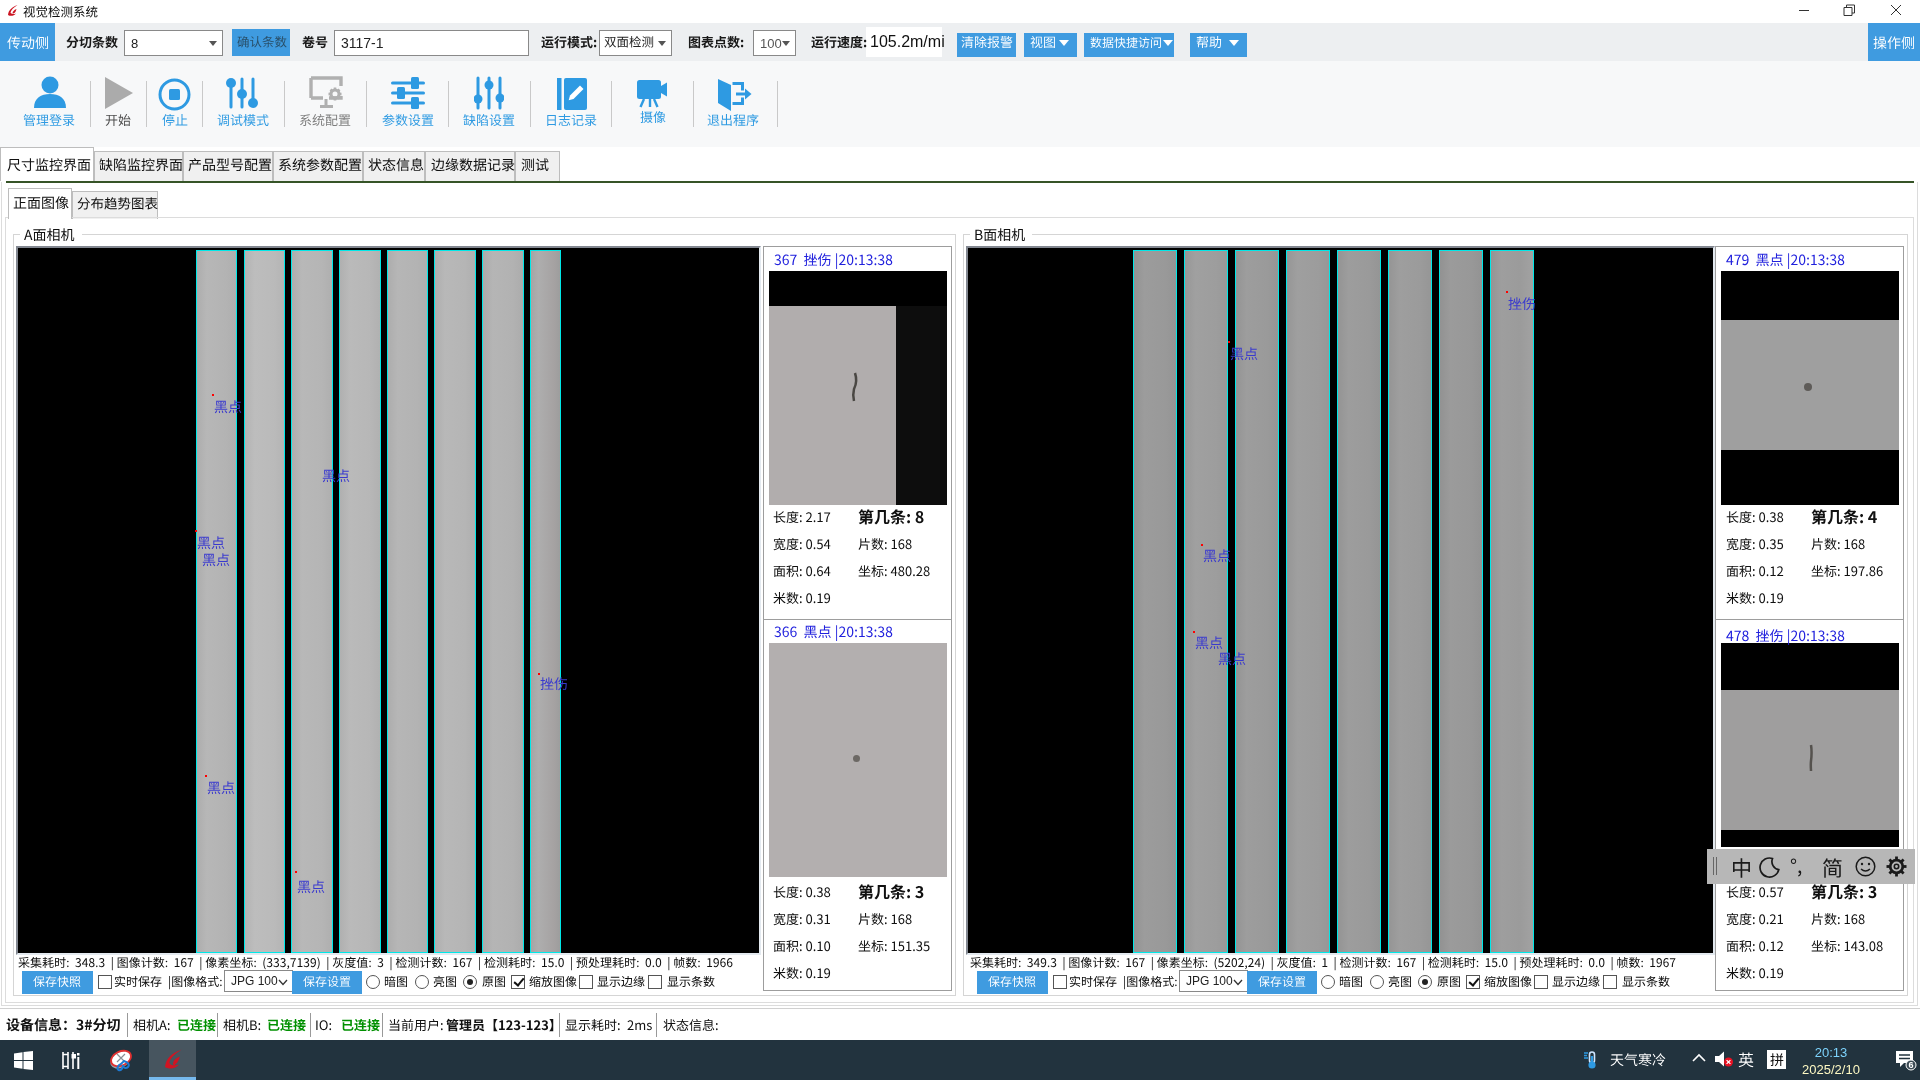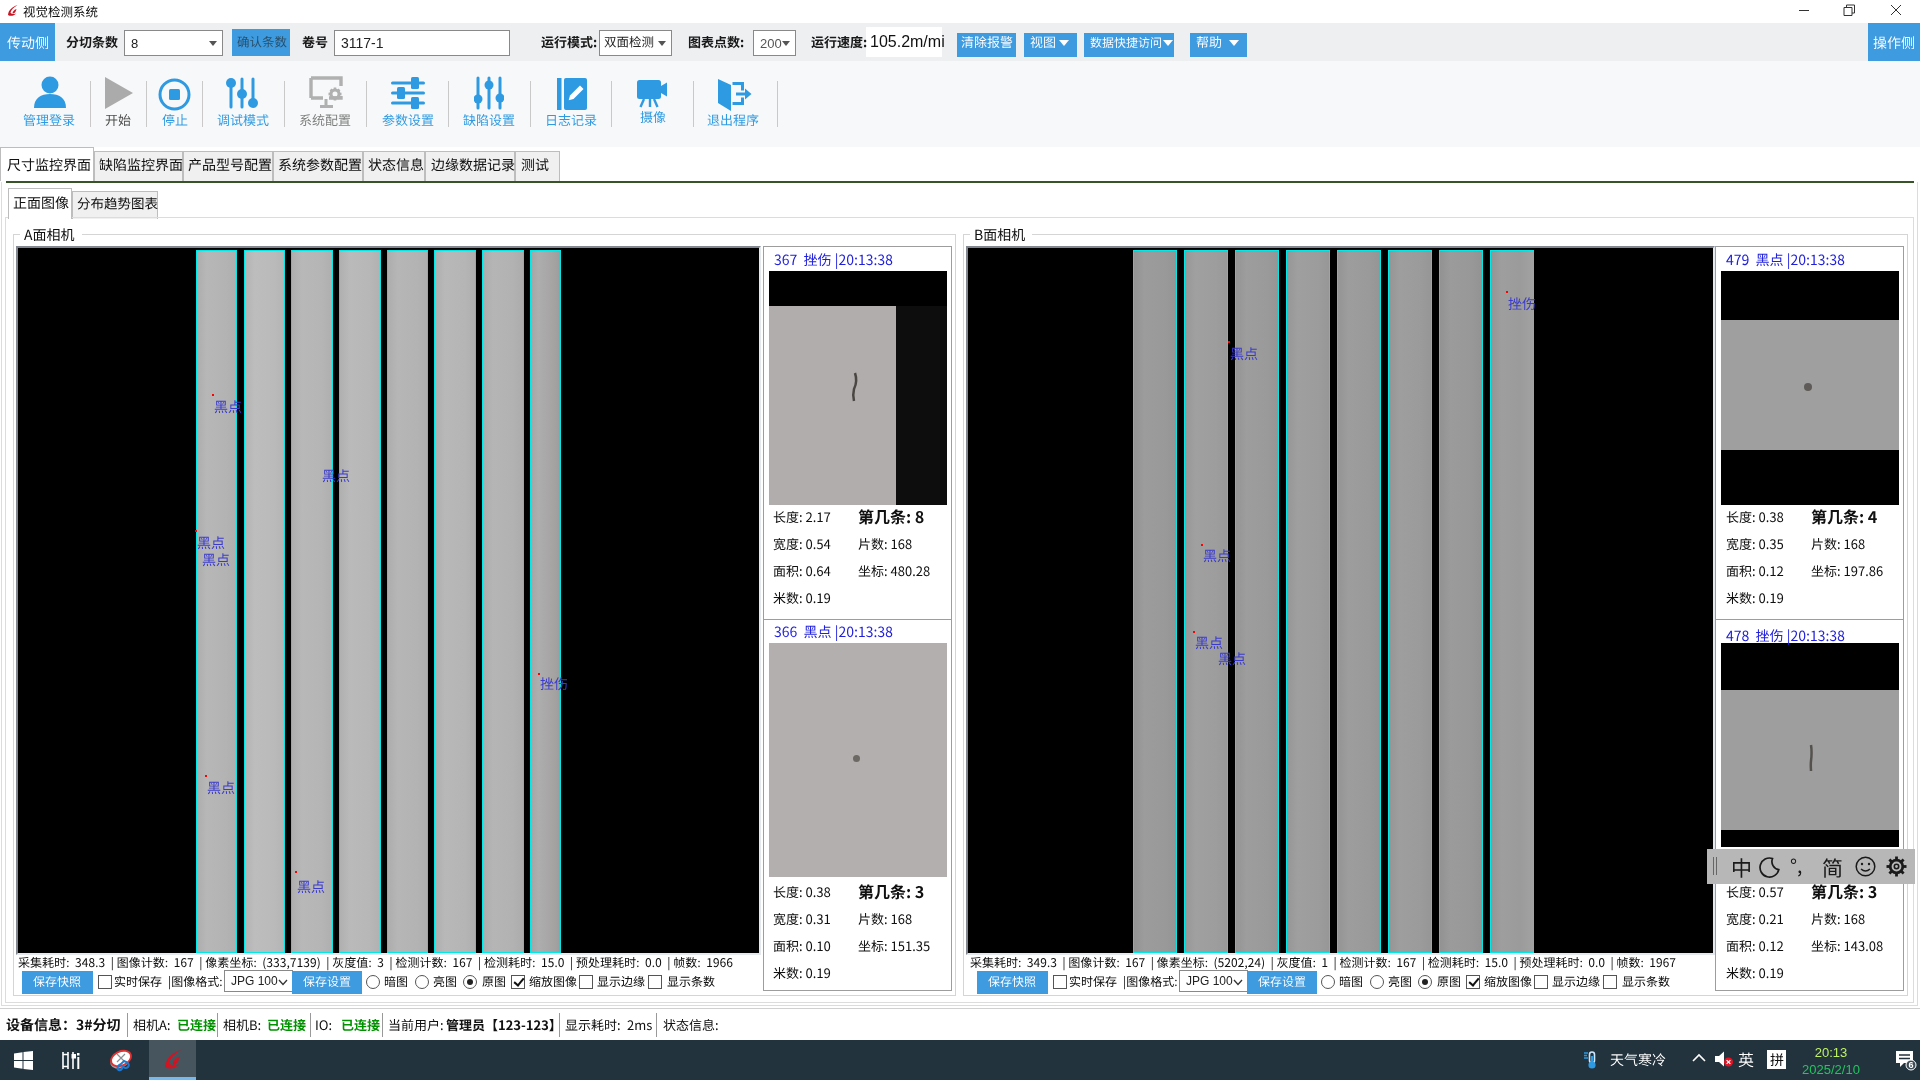--- a/index.html
+++ b/index.html
@@ -55,28 +55,28 @@
       </svg>
   </div>
 
   <div id="cmdbar">
     <div class="bluebtn" style="left:0;top:0;width:55px;height:38px"></div>
     <div class="selbox" style="left:124px;width:99px">
         <span class="txt">8</span>
         <span class="selarrow"></span>
       </div>
     <div class="bluebtn" style="left:232px;top:6px;width:58px;height:27px"></div>
-    <div class="selbox" style="left:334px;width:176px">
+    <div class="selbox" style="left:334px;width:195px">
         <span class="txt" style="font-size:14px;top:4px">3117-1</span>
       </div>
     <div class="selbox" style="left:599px;width:73px">
         <span class="selarrow"></span>
       </div>
     <div class="selbox" style="left:753px;width:43px">
-        <span class="txt" style="color:#555">200</span>
+        <span class="txt" style="color:#555">100</span>
         <span class="selarrow"></span>
       </div>
     <div class="abs" style="left:866px;top:4px;width:76px;height:30px;background:#fff"></div>
     <div class="abs" style="left:870px;top:10px;font-size:16px;color:#111">105.2m/mi</div>
     <div class="bluebtn" style="left:957px;top:10px;width:59px;height:24px"></div>
     <div class="bluebtn" style="left:1024px;top:10px;width:53px;height:24px"></div>
     <div class="bluebtn" style="left:1084px;top:10px;width:90px;height:24px"></div>
     <div class="bluebtn" style="left:1190px;top:10px;width:57px;height:24px"></div>
     <div class="abs" style="left:1059px;top:17px;width:0;height:0;border-left:5px solid transparent;border-right:5px solid transparent;border-top:6px solid #fff"></div>
     <div class="abs" style="left:1163px;top:17px;width:0;height:0;border-left:5px solid transparent;border-right:5px solid transparent;border-top:6px solid #fff"></div>
@@ -332,22 +332,22 @@
     </svg>
     <svg class="abs" style="left:1692px;top:13px" width="14" height="12" viewBox="0 0 14 12">
         <path d="M1 8 L7 2 L13 8" stroke="#fff" stroke-width="1.6" fill="none"></path>
       </svg>
     <svg class="abs" style="left:1714px;top:10px" width="20" height="18" viewBox="0 0 20 18">
       <path d="M1 6 h4 l5 -4.5 v15 L5 12 H1 Z" fill="#fff"></path>
       <circle cx="14.5" cy="12" r="4.5" fill="#e81123"></circle>
       <path d="M12.6 10.1 l3.8 3.8 M16.4 10.1 l-3.8 3.8" stroke="#fff" stroke-width="1.3"></path>
     </svg>
     <div class="abs" style="left:1767px;top:10px;width:19px;height:19px;background:#fff"></div>
-    <div class="abs" style="left:1802px;top:5px;width:58px;text-align:center;font-size:13px;color:#bef264">20:13</div>
-    <div class="abs" style="left:1802px;top:22px;width:58px;text-align:center;font-size:13px;color:#22c55e">2025/2/10</div>
+    <div class="abs" style="left:1802px;top:5px;width:58px;text-align:center;font-size:13px;color:#7dd3fc">20:13</div>
+    <div class="abs" style="left:1802px;top:22px;width:58px;text-align:center;font-size:13px;color:#fef9c3">2025/2/10</div>
     <svg class="abs" style="left:1895px;top:10px" width="22" height="21" viewBox="0 0 22 21">
       <path d="M1 1 h17 v12 h-9 l-4 4 v-4 h-4 Z" fill="#fff"></path>
       <path d="M4 5 h11 M4 8.5 h11" stroke="#22333e" stroke-width="1.4"></path>
       <circle cx="16" cy="15" r="5" fill="#3b4a54" stroke="#fff" stroke-width="1"></circle>
       <text x="16" y="18.2" font-size="9" fill="#fff" text-anchor="middle" font-weight="bold">6</text>
     </svg>
   </div>
 
   <div id="imebar">
     <div class="abs" style="left:6px;top:8px;width:1px;height:18px;background:#666"></div>

